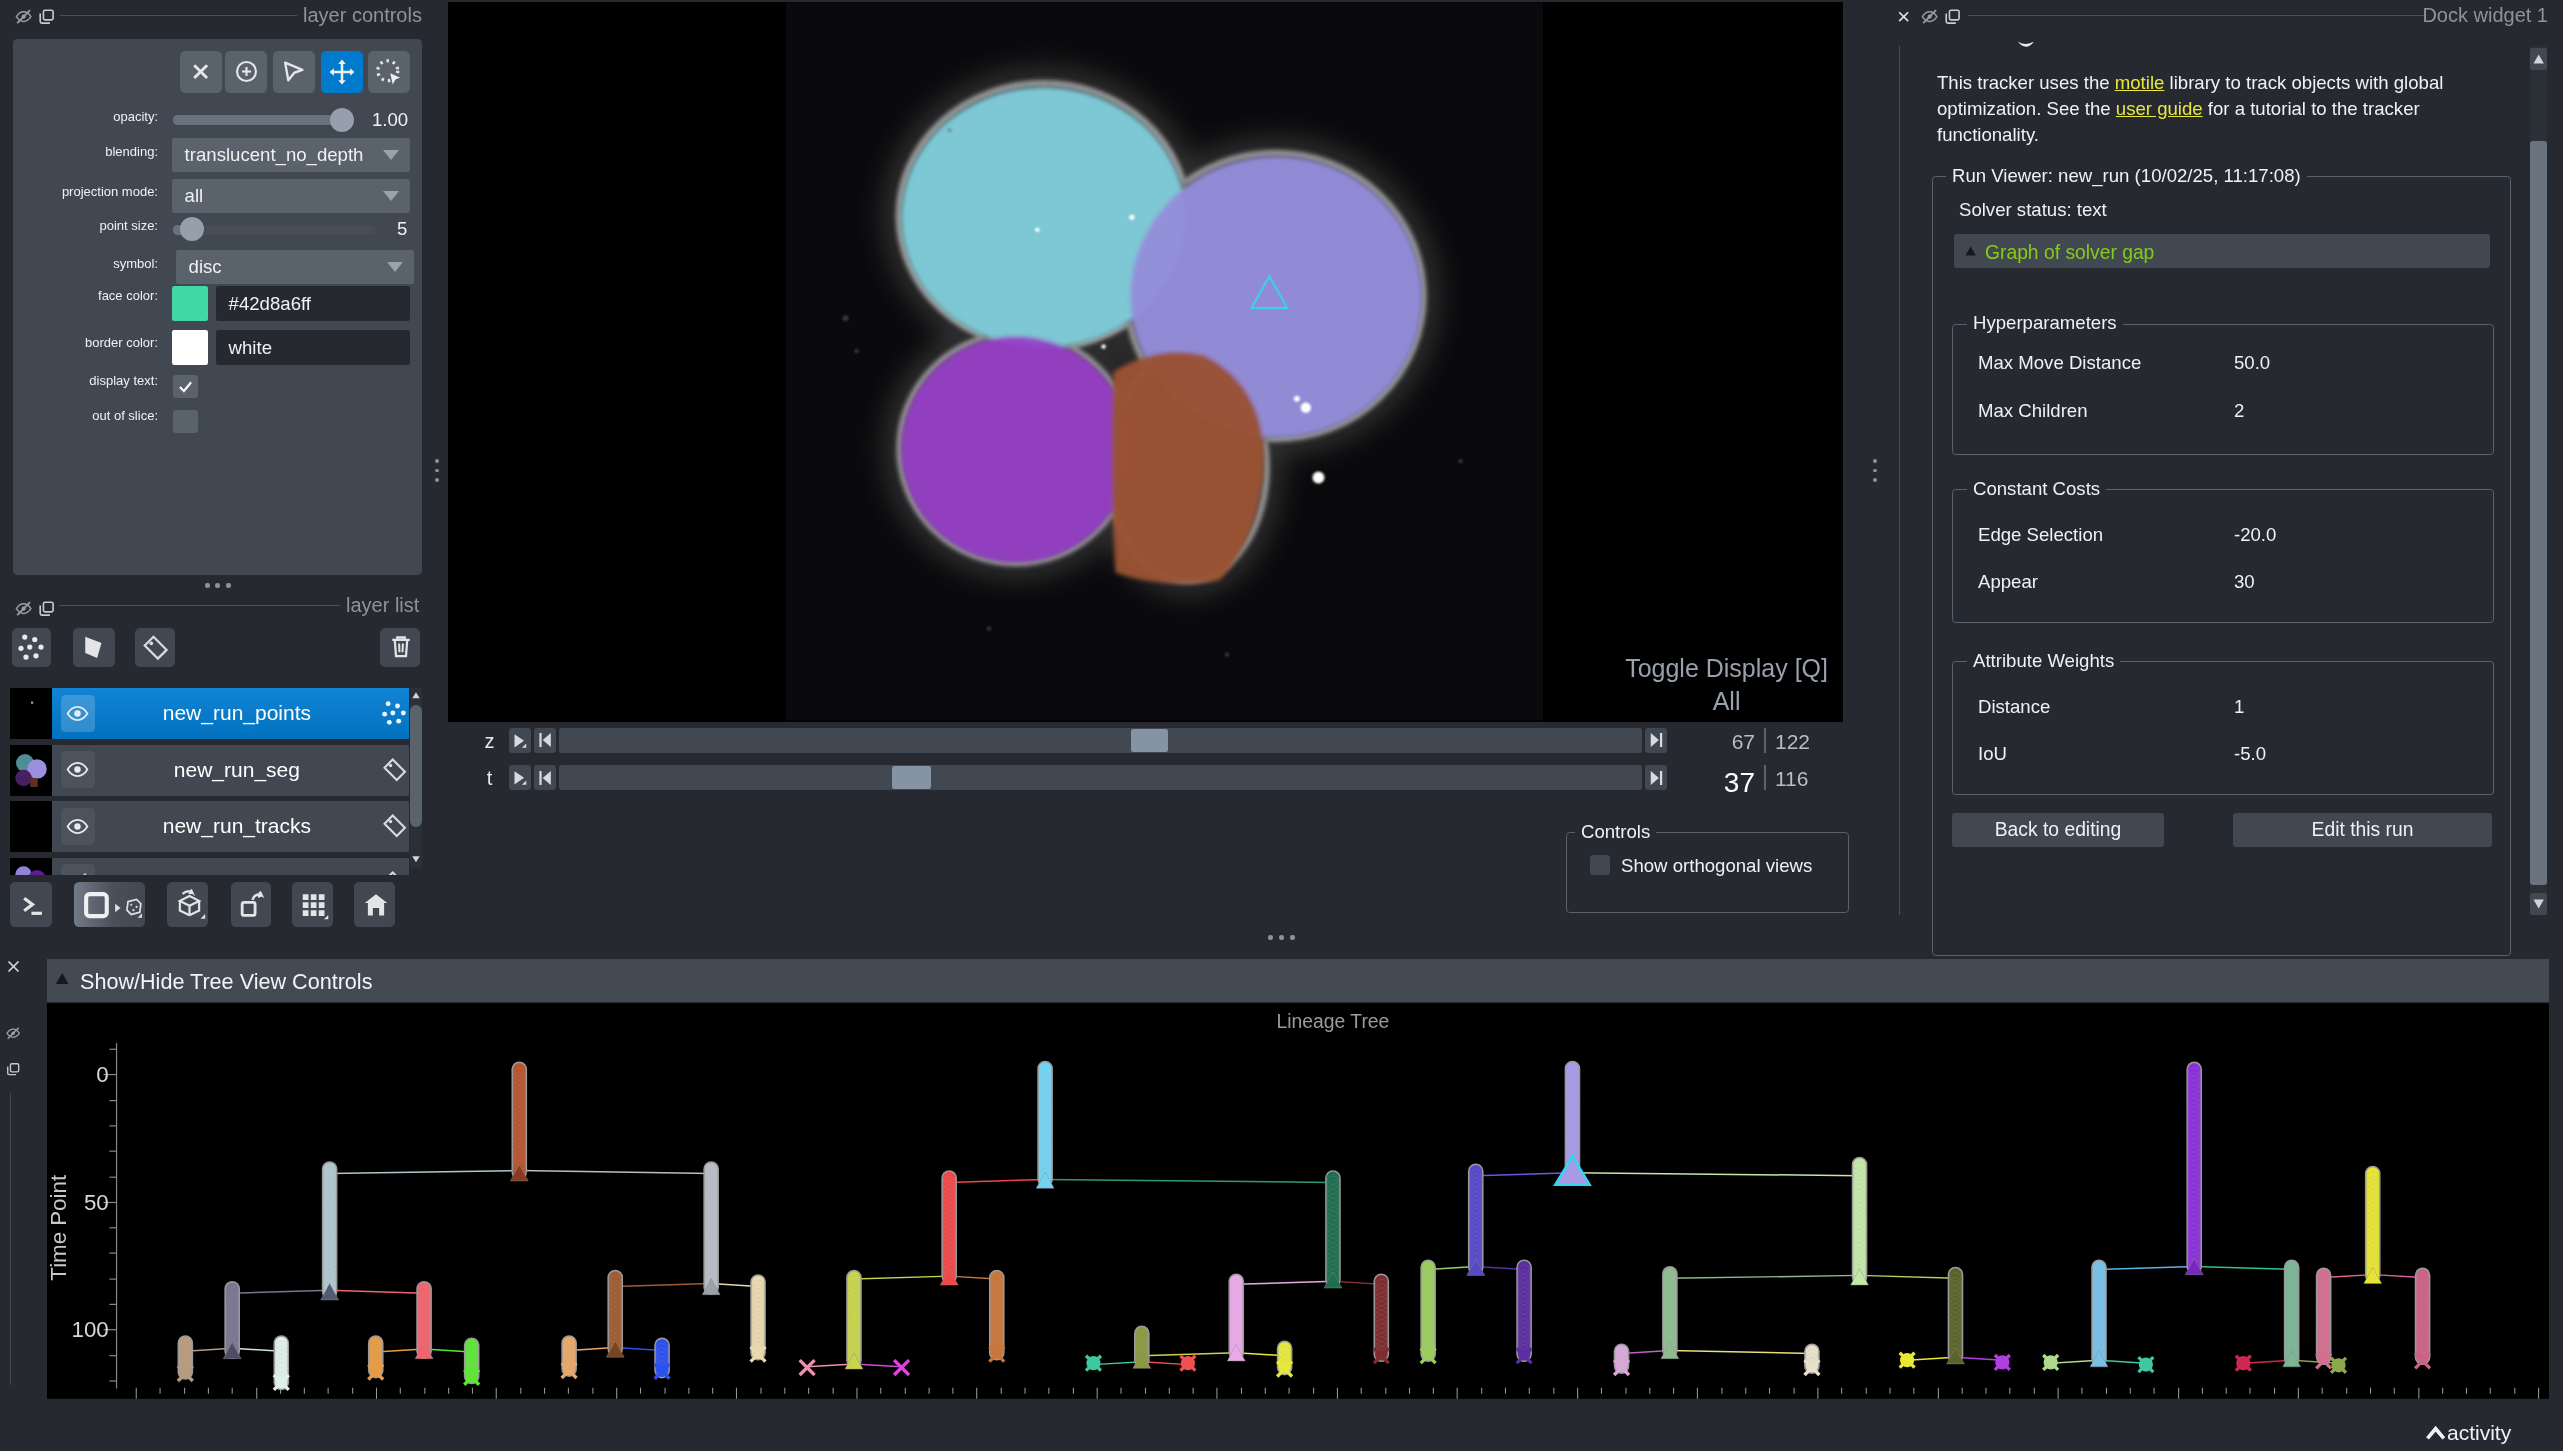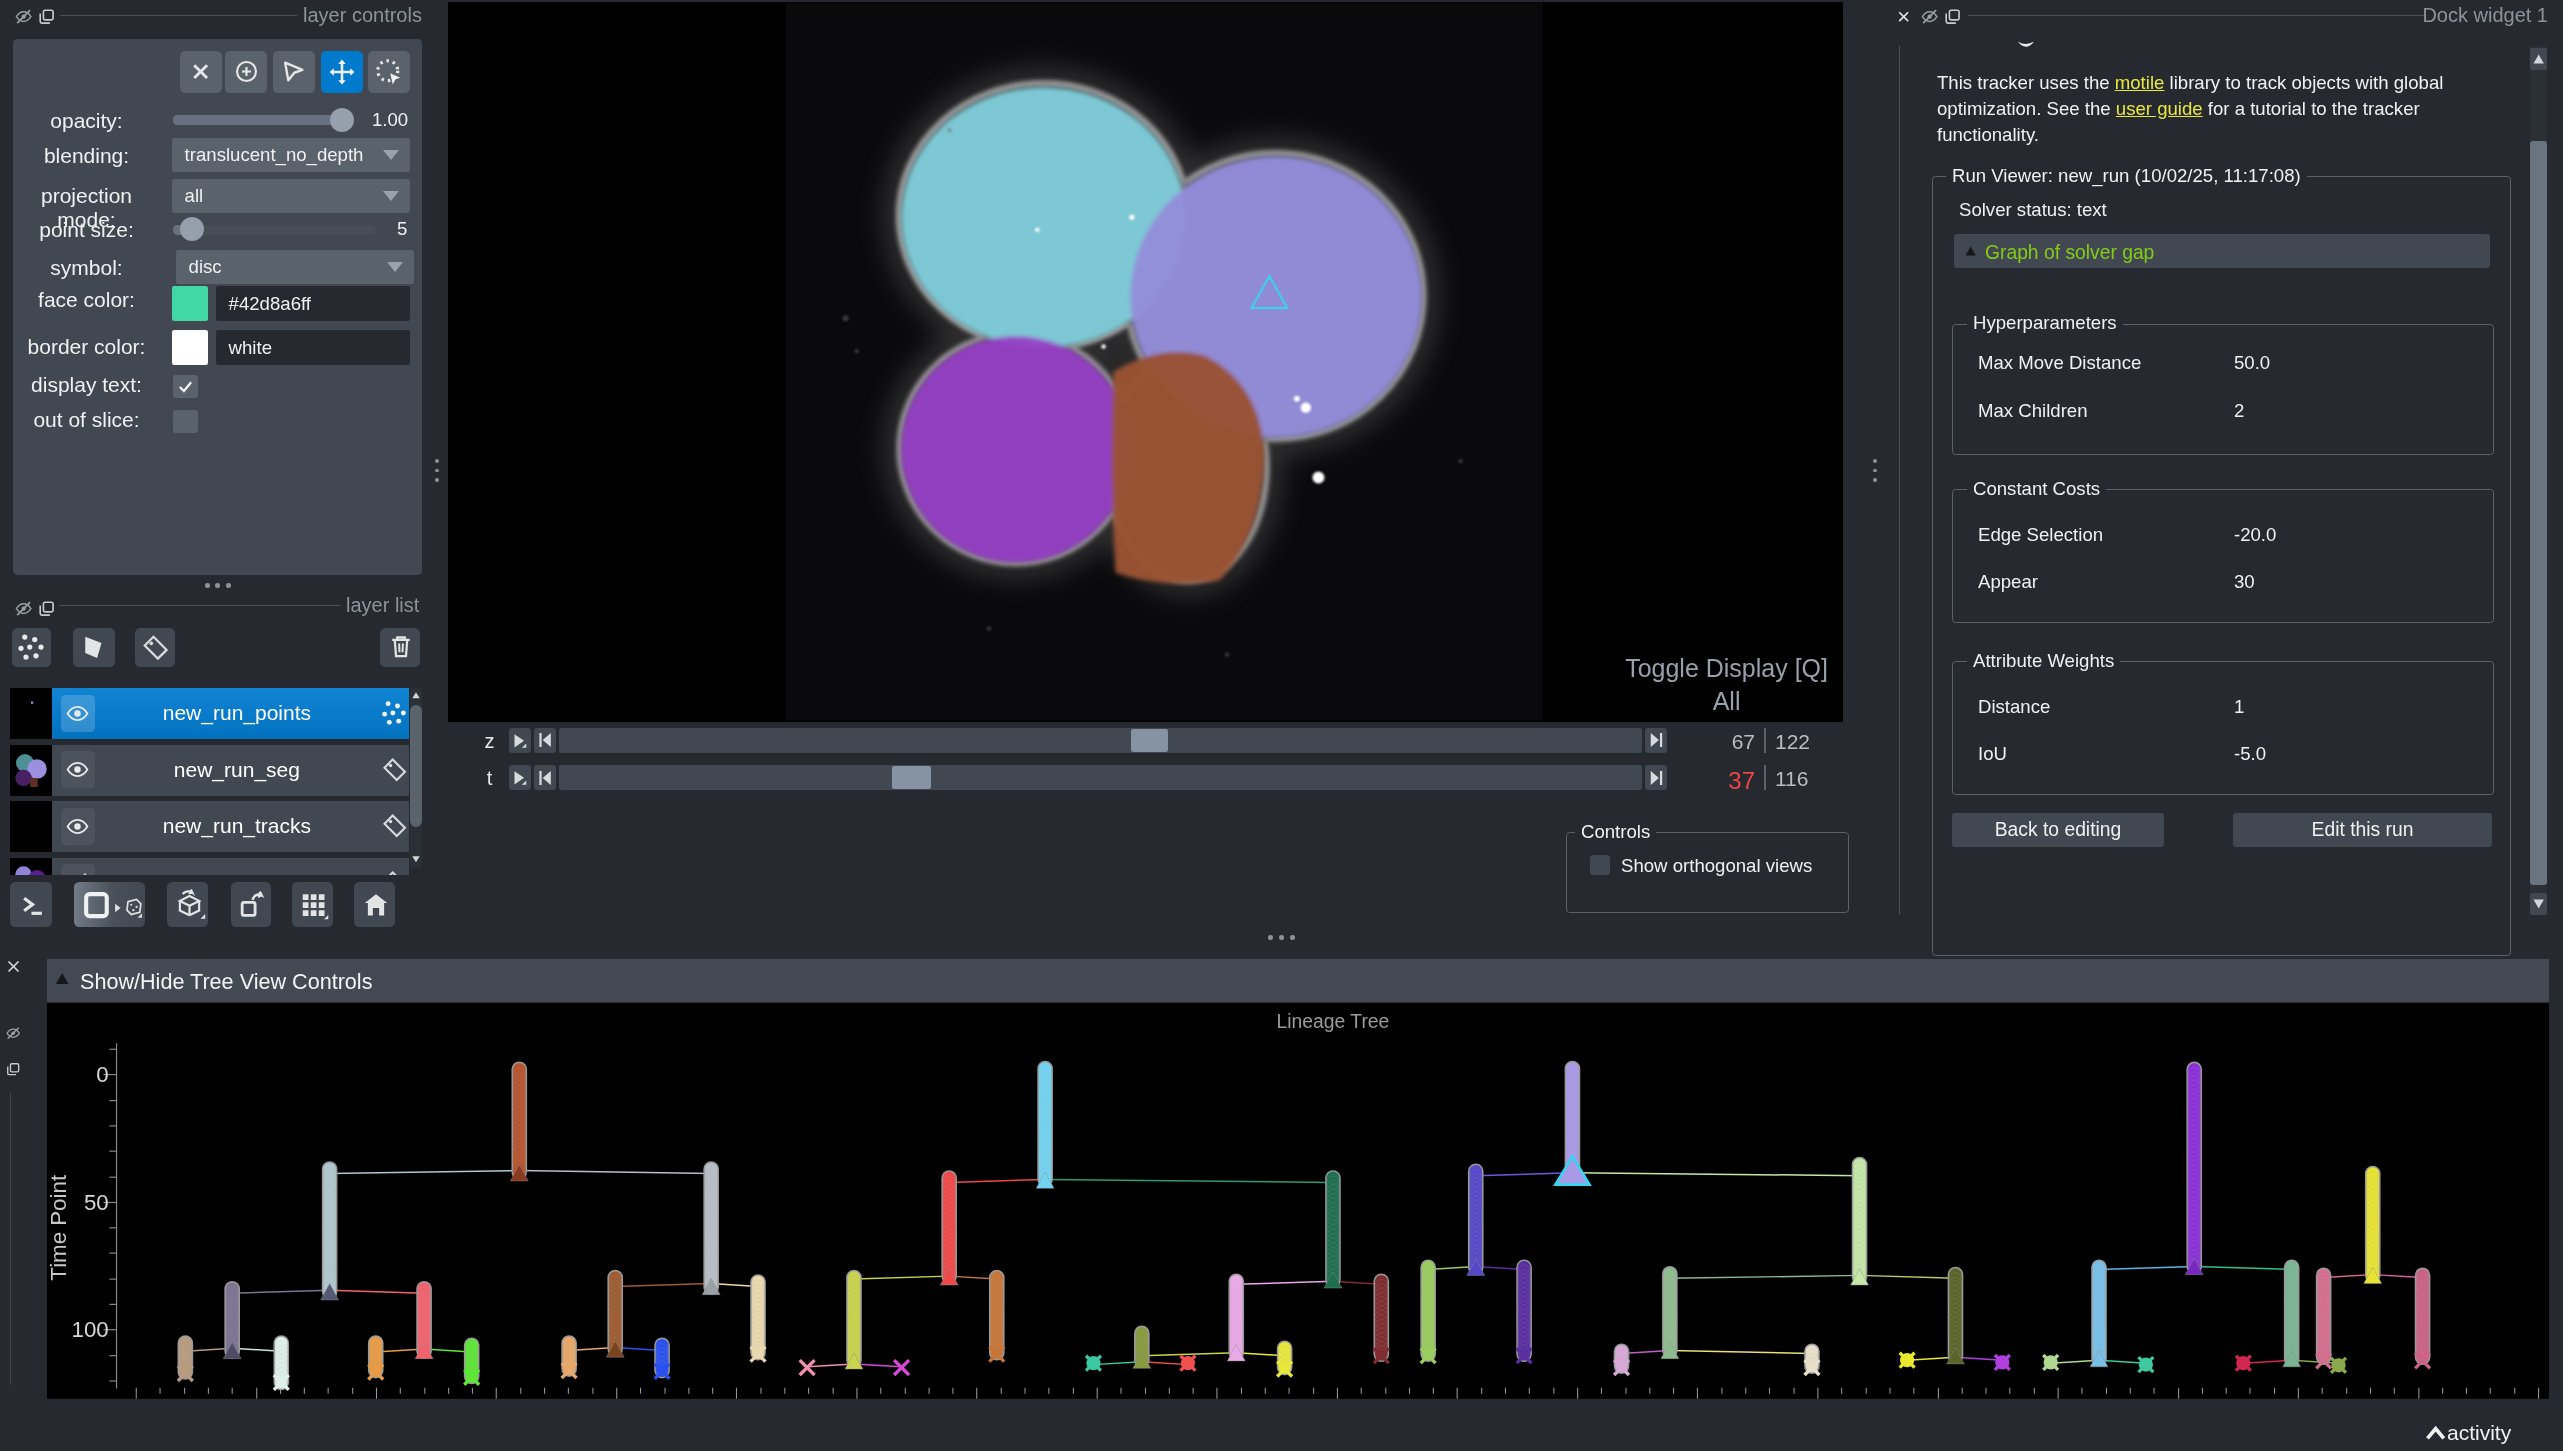--- a/index.html
+++ b/index.html
@@ -1,19 +1,19 @@
 <!DOCTYPE html>
 <html style="font-size:12px"><head><meta charset="utf-8"><style>
 *{box-sizing:border-box}
 body{margin:0;width:2563px;height:1452px;background:#262930;font-family:"Liberation Sans",sans-serif;position:relative;overflow:hidden;color:#f0f1f2}
 .abs{position:absolute}
 .ttl{color:#8d939c;font-size:20px}
 .hline{height:0.7px;background:#4a515b}
 .box{background:#414851;border-radius:4.5px}
-.lbl{color:#f0f1f2;font-size:21px;text-align:center}
+.lbl{color:#f0f1f2;font-size:13px;text-align:right}
 .combo{background:#5a626c;border-radius:2.2px;color:#f0f1f2;font-size:18.6px;display:flex;align-items:center;padding-left:12.6px}
 .carr{position:absolute;right:11px;width:0;height:0;border-left:8.2px solid transparent;border-right:8.2px solid transparent;border-top:10.4px solid #9aa2ac}
 .tbtn{position:absolute;background:#5a626c;border-radius:5.2px;width:42px;height:42px}
 .field{background:#262930;border-radius:2.2px;color:#f0f1f2;font-size:18.6px;display:flex;align-items:center;padding-left:12.6px}
 .chk{background:#5a626c;border-radius:3px}
 .gbox{border:0.7px solid #5a626c;border-radius:3.7px}
 .gttl{position:absolute;background:#262930;padding:0 6px;font-size:18.6px;color:#f0f1f2;line-height:18.6px}
 .btn{background:#414851;border-radius:3px;color:#f0f1f2;font-size:19.3px;display:flex;align-items:center;justify-content:center}
 </style></head><body>
 <svg class="abs" style="left:14px;top:6.7px" width="19.3" height="19.3" viewBox="0 0 24 24">
@@ -358,21 +358,21 @@
     <rect x="0.5" y="0" width="3" height="19" fill="#d8dbde"></rect>
     <path d="M16 0 L5 9.5 L16 19 Z" fill="#d8dbde"></path>
   </svg>
 <div class="abs" style="left:559px;top:765px;width:1083px;height:24.5px;background:#414851;border-radius:2.2px"></div>
 <div class="abs" style="left:892px;top:766px;width:39px;height:23px;background:#8693a3;border-radius:2.2px"></div>
 <div class="abs" style="left:1645px;top:765px;width:22px;height:24.5px;background:#414851;border-radius:3px"></div>
 <svg class="abs" style="left:1650px;top:771px" width="12.6" height="14" viewBox="0 0 17 19">
     <rect x="13.5" y="0" width="3" height="19" fill="#d8dbde"></rect>
     <path d="M1 0 L12 9.5 L1 19 Z" fill="#d8dbde"></path>
   </svg>
-<div class="abs" style="left:1703px;top:767px;width:52px;text-align:right;font-size:24px;color:#ef4444">37</div>
+<div class="abs" style="left:1703px;top:767px;width:52px;text-align:right;font-size:28px;color:#ffffff">37</div>
 <div class="abs" style="left:1764px;top:765px;width:1.5px;height:24.5px;background:#5a626c"></div>
 <div class="abs" style="left:1775px;top:767px;width:60px;font-size:21px;color:#b9bec6">116</div>
 <div class="abs gbox" style="left:1566px;top:832px;width:283px;height:81px"></div>
 <div class="abs gttl" style="left:1575px;top:823px">Controls</div>
 <div class="abs" style="left:1590px;top:855px;width:20px;height:20px;background:#414851;border-radius:3px"></div>
 <div class="abs" style="left:1621px;top:855px;font-size:18.6px;color:#f0f1f2">Show orthogonal views</div>
 <svg class="abs" style="left:1897px;top:9.7px" width="13.4" height="13.4" viewBox="0 0 24 24">
     <line x1="4" y1="4" x2="20" y2="20" stroke="#e4e6e8" stroke-width="3.0"></line>
     <line x1="20" y1="4" x2="4" y2="20" stroke="#e4e6e8" stroke-width="3.0"></line>
   </svg>

